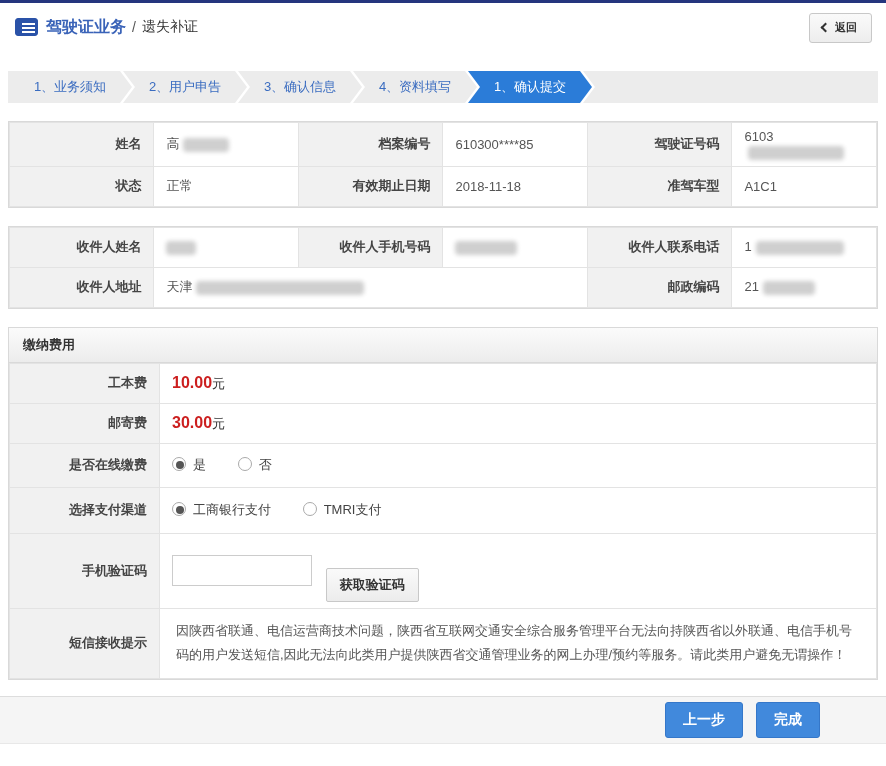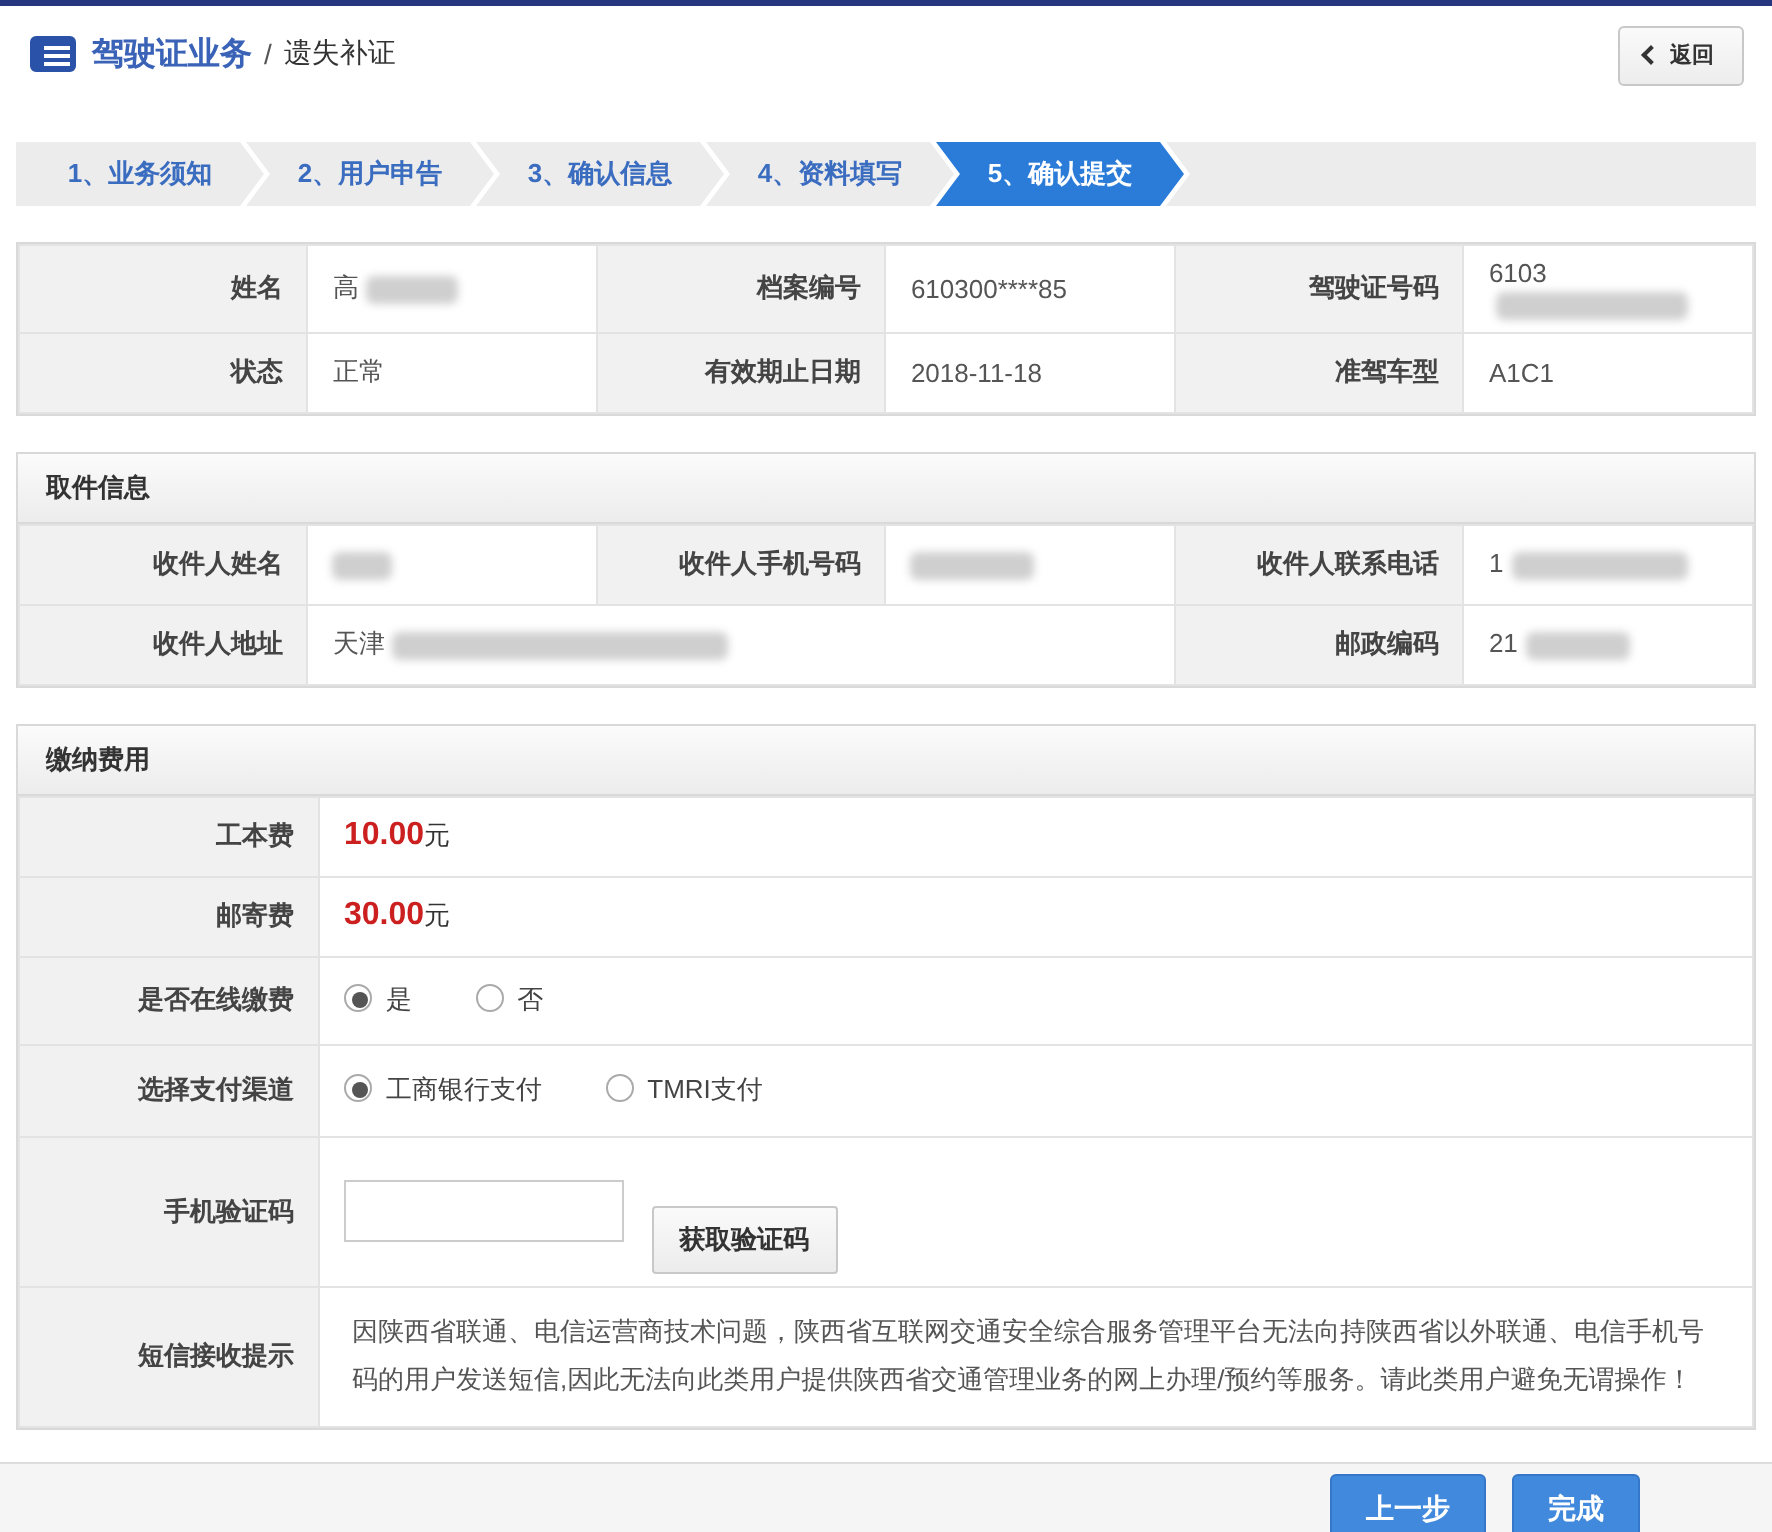--- a/index.html
+++ b/index.html
@@ -23,21 +23,21 @@
   .hdr-sub { color: #333; font-size: 14px; }
   .back-btn { position: absolute; right: 14px; top: 10px; padding: 6px 14px 7px 12px; background: linear-gradient(#fafafa, #ededed);
     border: 1px solid #c8c8c8; border-radius: 3px; font-size: 11px; font-weight: bold; color: #333; cursor: pointer;
     display: inline-flex; align-items: center; }
   .back-chevron { width: 7px; height: 7px; border-left: 2px solid #333; border-bottom: 2px solid #333;
     transform: rotate(45deg); display: inline-block; margin-right: 6px; }
 
   
   .steps { display: flex; margin: 20px 8px 0 8px; height: 32px; }
   .step { position: relative; width: 124px; line-height: 32px; text-align: center; background: #ececec;
-    color: #3a6cc0; font-weight: bold; font-size: 13px; cursor: pointer;
+    color: #3a6cc0; font-weight: normal; font-size: 13px; cursor: pointer;
     clip-path: polygon(0 0, calc(100% - 12px) 0, 100% 50%, calc(100% - 12px) 100%, 0 100%, 12px 50%); }
   .step:first-child { clip-path: polygon(0 0, calc(100% - 12px) 0, 100% 50%, calc(100% - 12px) 100%, 0 100%); }
   .step + .step, .steps-filler { margin-left: -9px; }
   .step.active { background: #2b7cd8; color: #fff; }
   .s1{z-index:7}.s2{z-index:6}.s3{z-index:5}.s4{z-index:4}.s5{z-index:3}.s6{z-index:2}
   .steps-filler { flex: 1; background: #ececec; z-index: 1;
     clip-path: polygon(12px 50%, 0 0, 100% 0, 100% 100%, 0 100%); }
 
   
   .section { margin: 18px 8px 0 8px; border: 1px solid #d9d9d9; }
@@ -84,21 +84,21 @@
     <span class="back-chevron"></span>
     <span>返回</span>
   </button>
 </div>
 
 <div class="steps">
   <div class="step s1">1、业务须知</div>
   <div class="step s2">2、用户申告</div>
   <div class="step s3">3、确认信息</div>
   <div class="step s4">4、资料填写</div>
-  <div class="step s5 active">5、确认提交</div>
+  <div class="step s5 active">1、确认提交</div>
   <div class="steps-filler"></div>
 </div>
 
 <div class="section">
   <table>
     <tbody>
         <tr>
       <td class="lbl">姓名</td>
       <td class="val"><span>高</span><span class="redact" style="width:46px"></span></td>
       <td class="lbl">档案编号</td>
@@ -112,21 +112,20 @@
       <td class="lbl">有效期止日期</td>
       <td class="val"><span>2018-11-18</span></td>
       <td class="lbl">准驾车型</td>
       <td class="val"><span>A1C1</span></td>
     </tr>
   </tbody>
     </table>
 </div>
 
 <div class="section">
-  <div class="section-title">取件信息</div>
   <table>
     <tbody>
         <tr>
       <td class="lbl">收件人姓名</td>
       <td class="val"><span></span><span class="redact" style="width:30px;margin-left:0"></span></td>
       <td class="lbl">收件人手机号码</td>
       <td class="val"><span></span><span class="redact" style="width:62px;margin-left:0"></span></td>
       <td class="lbl">收件人联系电话</td>
       <td class="val"><span>1</span><span class="redact" style="width:88px"></span></td>
     </tr>

